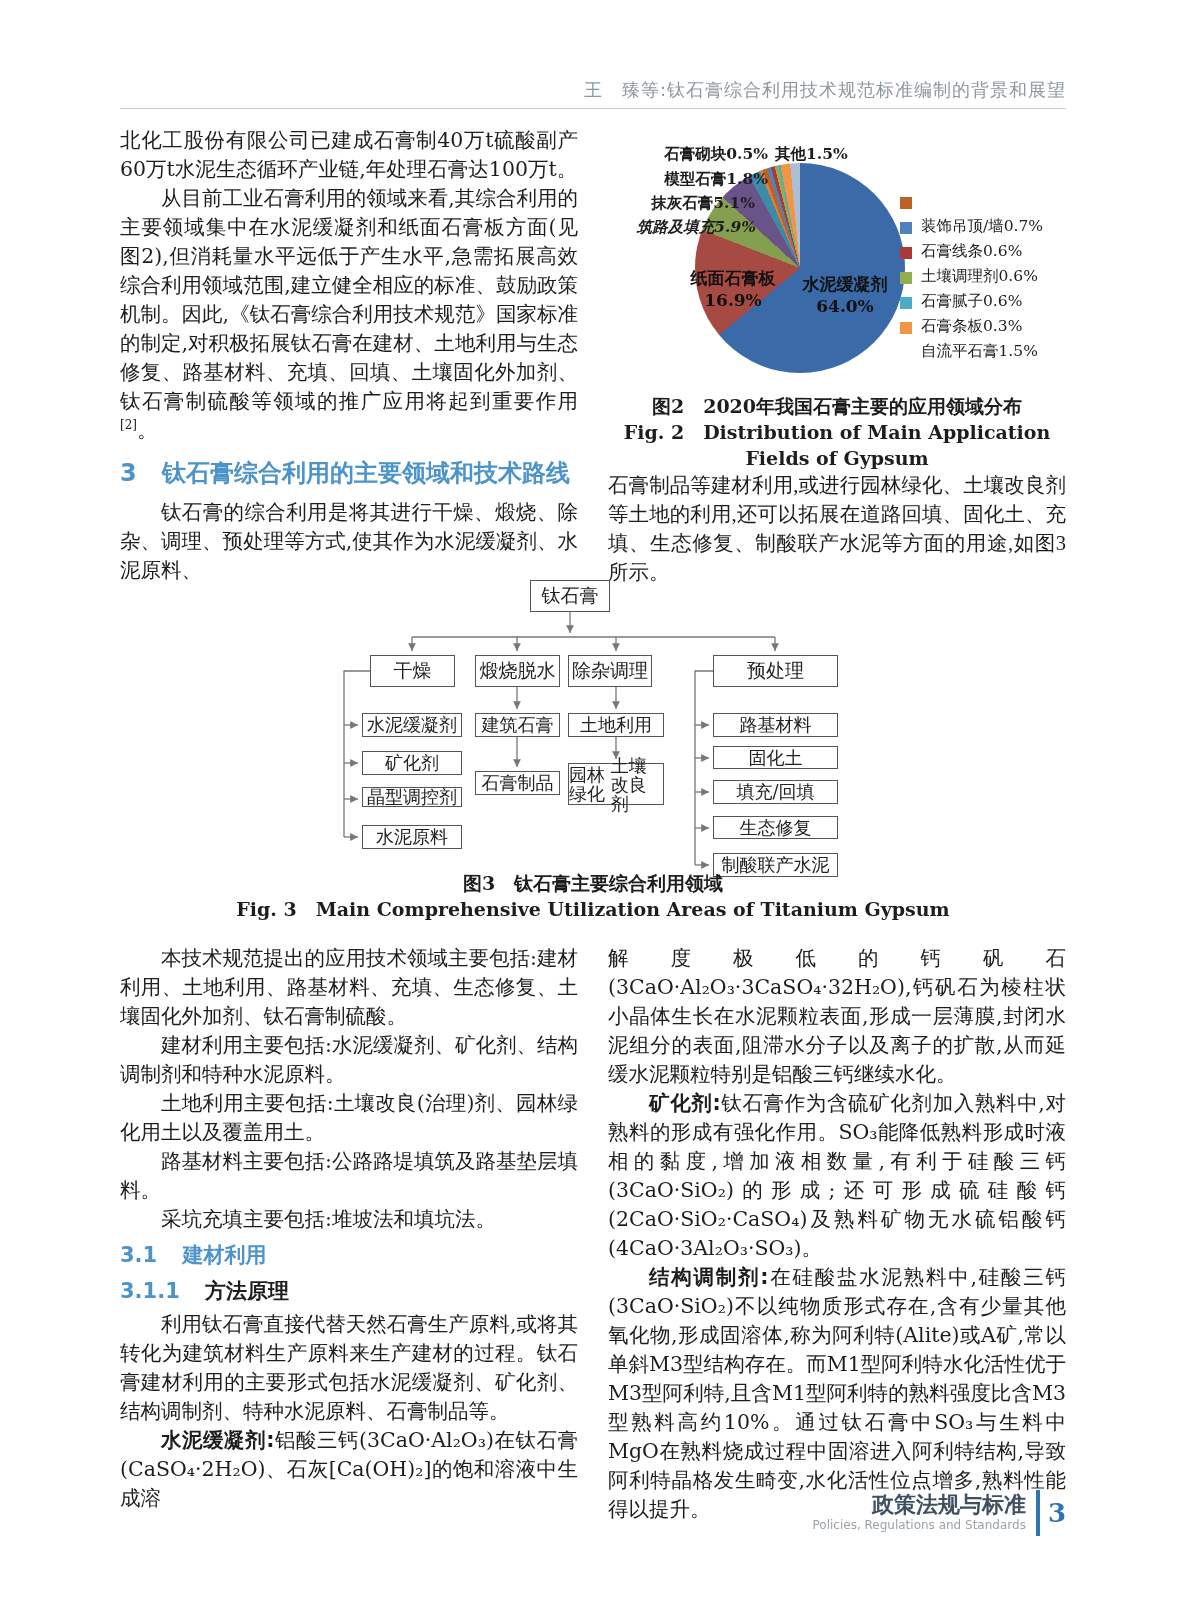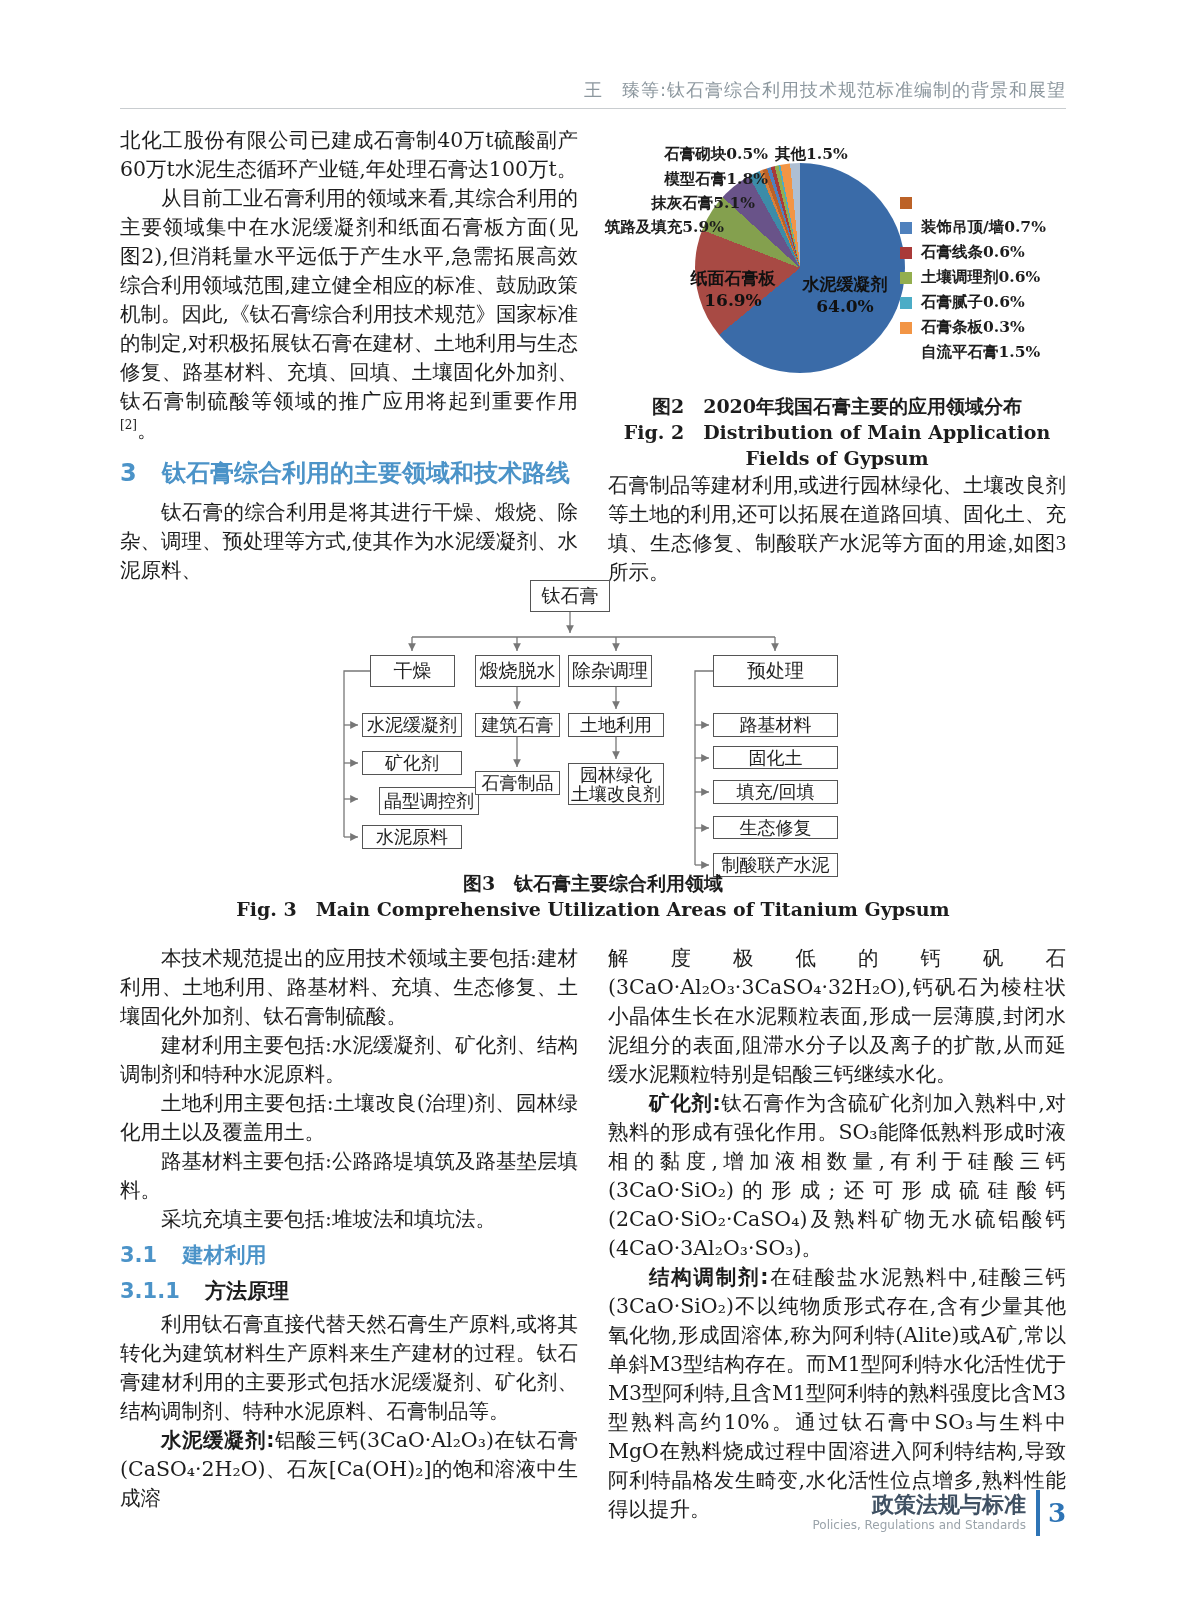--- a/index.html
+++ b/index.html
@@ -34,30 +34,30 @@
   .h-sub .black{color:#1d1d1d;}
   
   .pie-wrap{position:relative;width:458px;height:258px;}
   .pie{position:absolute;left:87px;top:28px;width:210px;height:210px;border-radius:50%;}
   .callout{position:absolute;font-size:15.5px;font-weight:bold;white-space:nowrap;}
   .pie-inner{position:absolute;width:130px;text-align:center;font-weight:bold;
     font-size:17px;line-height:22px;color:#111;}
   .legend{position:absolute;left:292px;top:55px;}
   .legend-item{display:flex;align-items:center;height:25px;}
   .legend-swatch{width:12px;height:12px;margin-right:9px;flex:0 0 12px;}
-  .legend-text{font-size:15.5px;font-weight:bold;white-space:nowrap;margin-top:48px;}
+  .legend-text{font-size:15.5px;font-weight:normal;white-space:nowrap;margin-top:48px;}
   
   .cap{margin:0;text-align:center;font-weight:bold;font-size:19px;line-height:26px;}
   
   .flow{position:absolute;left:330px;top:575px;width:520px;height:305px;}
   .flow svg{position:absolute;left:0;top:0;}
   .fbox{position:absolute;border:1.5px solid #555;background:#fff;text-align:left;
     font-size:18px;color:#222;display:flex;align-items:center;justify-content:center;
     box-sizing:border-box;}
-  .fbox.two{flex-direction:column;line-height:19px;}
+  .fbox.two{line-height:19px;}
   .fig3caps{position:absolute;left:120px;top:870px;width:946px;}
   
   .footer{position:absolute;top:1490px;right:121px;display:flex;align-items:center;}
   .footer .txt{text-align:right;margin-right:10px;}
   .footer .zh{font-family:"DejaVu Sans","Liberation Sans",sans-serif;font-weight:bold;
     font-size:22px;color:#3f5062;line-height:24px;}
   .footer .en{font-size:12px;color:#9aa3aa;line-height:16px;
     font-family:"DejaVu Sans","Liberation Sans",sans-serif;}
   .footer .bar{width:4px;height:46px;background:#2e74b5;margin-right:8px;}
   .footer .pg{font-size:26px;color:#2e74b5;font-weight:bold;}
@@ -78,21 +78,21 @@
   <p class="ind">钛石膏的综合利用是将其进行干燥、煅烧、除杂、调理、预处理等方式,使其作为水泥缓凝剂、水泥原料、</p>
 </div>
 
 <div class="col" style="left:608px;top:135px;">
   <div class="pie-wrap">
     <div class="pie" style="background: conic-gradient(rgb(58, 107, 168) 0deg, rgb(58, 107, 168) 230.4deg, rgb(168, 74, 68) 230.4deg, rgb(168, 74, 68) 291.24deg, rgb(132, 160, 78) 291.24deg, rgb(132, 160, 78) 312.48deg, rgb(105, 83, 137) 312.48deg, rgb(105, 83, 137) 330.84deg, rgb(60, 140, 168) 330.84deg, rgb(60, 140, 168) 337.32deg, rgb(217, 129, 60) 337.32deg, rgb(217, 129, 60) 339.12deg, rgb(188, 98, 39) 339.12deg, rgb(188, 98, 39) 341.64deg, rgb(79, 129, 189) 341.64deg, rgb(79, 129, 189) 343.8deg, rgb(169, 58, 56) 343.8deg, rgb(169, 58, 56) 345.96deg, rgb(147, 174, 78) 345.96deg, rgb(147, 174, 78) 348.12deg, rgb(75, 172, 198) 348.12deg, rgb(75, 172, 198) 349.2deg, rgb(242, 149, 69) 349.2deg, rgb(242, 149, 69) 354.6deg, rgb(174, 191, 211) 354.6deg, rgb(174, 191, 211) 360deg);"></div>
     <div class="callout" style="top:4px;right:298px;">石膏砌块0.5%</div>
     <div class="callout" style="top:4px;left:167px;">其他1.5%</div>
     <div class="callout" style="top:29px;right:298px;">模型石膏1.8%</div>
     <div class="callout" style="top:53px;right:311px;">抹灰石膏5.1%</div>
-    <div class="callout" style="top:77px;right:342px;">筑路及填充5.9%</div>
+    <div class="callout" style="top:77px;right:310px;font-style:italic;">筑路及填充5.9%</div>
     <div class="pie-inner" style="left:60px;top:132px;">
       <div>纸面石膏板</div>
       <div>16.9%</div>
     </div>
     <div class="pie-inner" style="left:172px;top:138px;">
       <div>水泥缓凝剂</div>
       <div>64.0%</div>
     </div>
     <div class="legend">
       <div class="legend-item">
@@ -157,21 +157,21 @@
       <path d="M365,290 L379,290" marker-end="url(#arr)"></path>
     </g>
   </svg>
   <div class="fbox" style="left:200px;top:5px;width:80px;height:32px;font-size:19px;">钛石膏</div>
   <div class="fbox" style="left:40px;top:80px;width:85px;height:32px;font-size:19px;">干燥</div>
   <div class="fbox" style="left:145px;top:80px;width:85px;height:32px;font-size:19px;">煅烧脱水</div>
   <div class="fbox" style="left:238px;top:80px;width:84px;height:32px;font-size:19px;">除杂调理</div>
   <div class="fbox" style="left:383px;top:80px;width:125px;height:32px;font-size:19px;">预处理</div>
   <div class="fbox" style="left:32px;top:138px;width:100px;height:24px;">水泥缓凝剂</div>
   <div class="fbox" style="left:32px;top:176px;width:100px;height:24px;">矿化剂</div>
-  <div class="fbox" style="left:32px;top:212px;width:100px;height:28px;margin-left:17px;">晶型调控剂</div>
+  <div class="fbox" style="left:32px;top:212px;width:100px;height:20px;">晶型调控剂</div>
   <div class="fbox" style="left:32px;top:250px;width:100px;height:24px;">水泥原料</div>
   <div class="fbox" style="left:145px;top:138px;width:85px;height:24px;">建筑石膏</div>
   <div class="fbox" style="left:145px;top:196px;width:85px;height:24px;">石膏制品</div>
   <div class="fbox" style="left:238px;top:138px;width:96px;height:24px;">土地利用</div>
   <div class="fbox two" style="left:238px;top:188px;width:96px;height:42px;">
     <span>园林绿化</span>
     <span>土壤改良剂</span>
   </div>
   <div class="fbox" style="left:383px;top:138px;width:125px;height:24px;">路基材料</div>
   <div class="fbox" style="left:383px;top:171px;width:125px;height:23px;">固化土</div>

